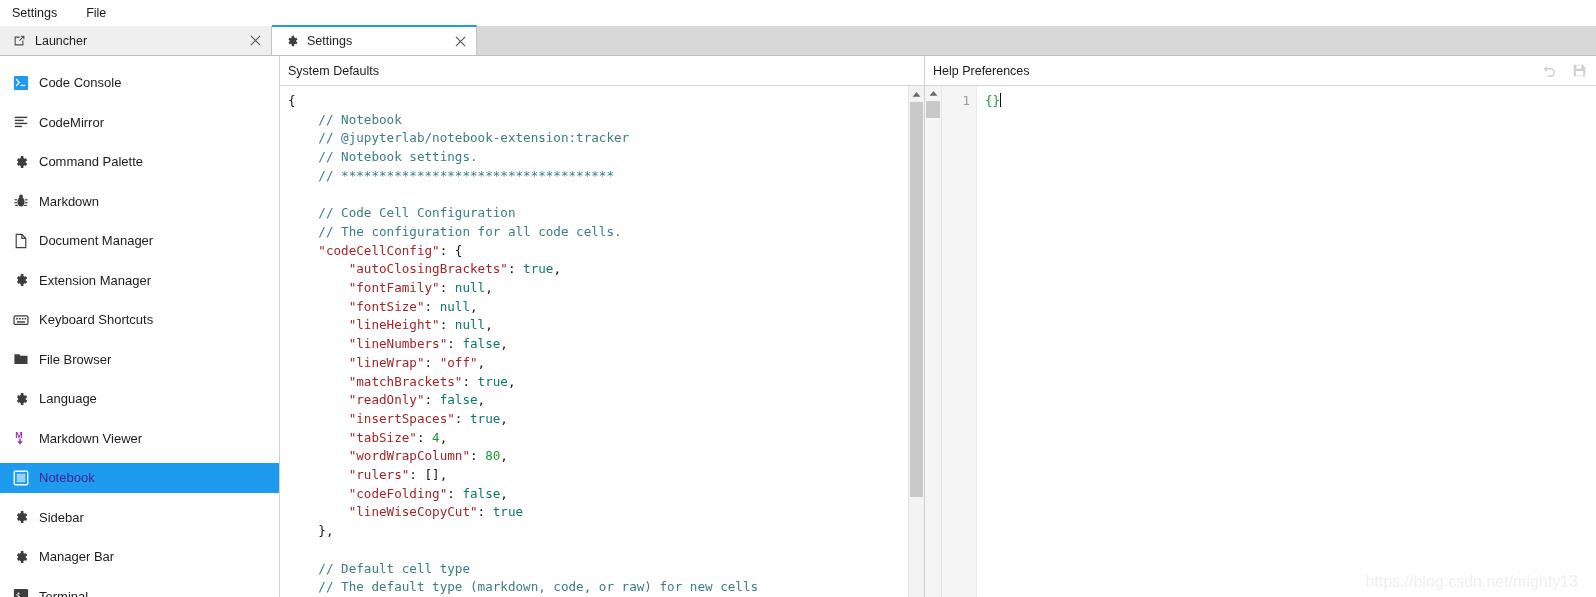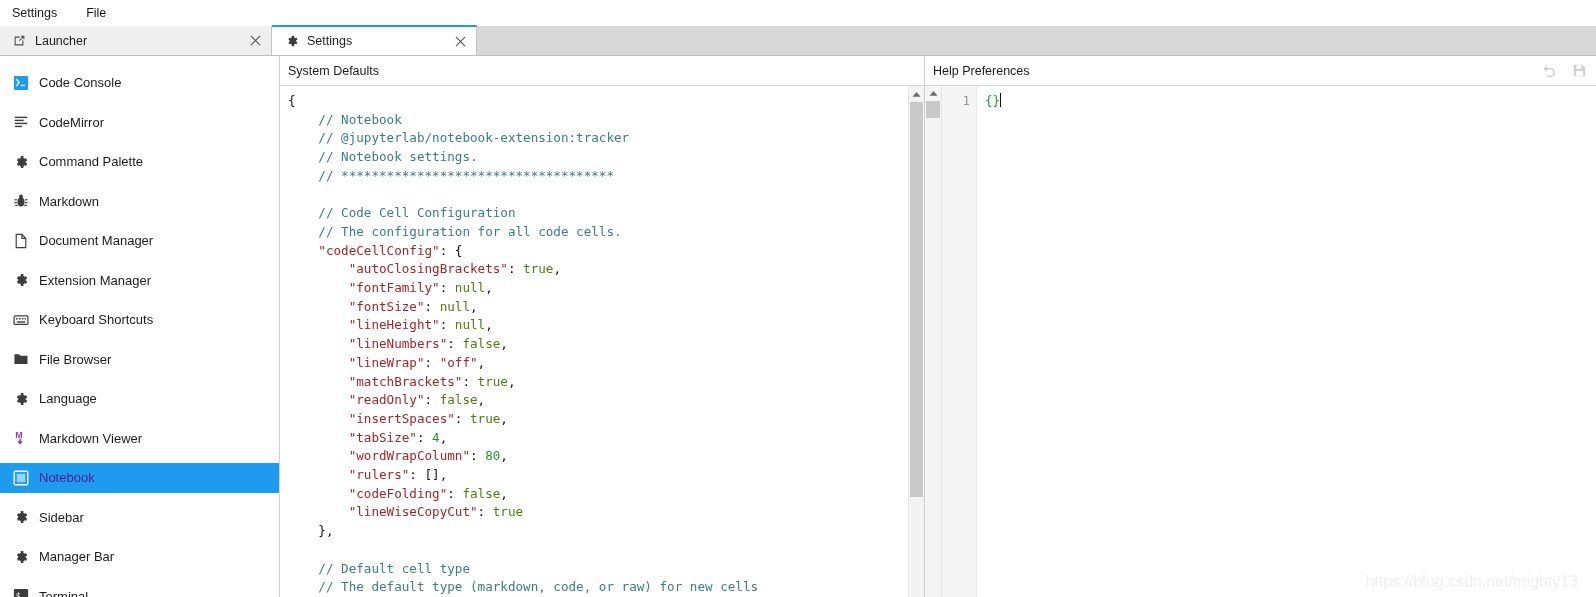--- a/index.html
+++ b/index.html
@@ -171,21 +171,21 @@
     font-size: 12.6px;
     line-height: 18.7px;
     padding: 6px 0 0 8px;
     white-space: pre;
     overflow: hidden;
     color: #000000;
     tab-size: 4;
   }
   .tok-cmt  { color: #3b7e85; }
   .tok-key  { color: #a3252a; }
-  .tok-atom { color: #4d7c0f; }
+  .tok-atom { color: #0f766e; }
   .tok-num  { color: #1f9a32; }
   .tok-punc { color: #111111; }
 
   
   .vscroll {
     width: 16px;
     flex: 0 0 16px;
     background: #f3f3f3;
     border-left: 1px solid #e4e4e4;
     position: relative;

